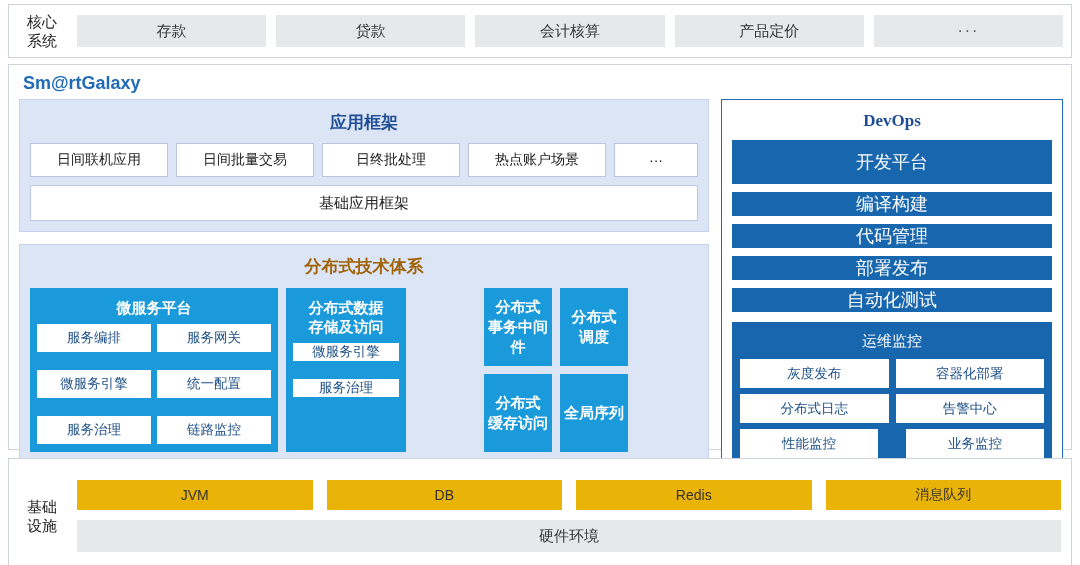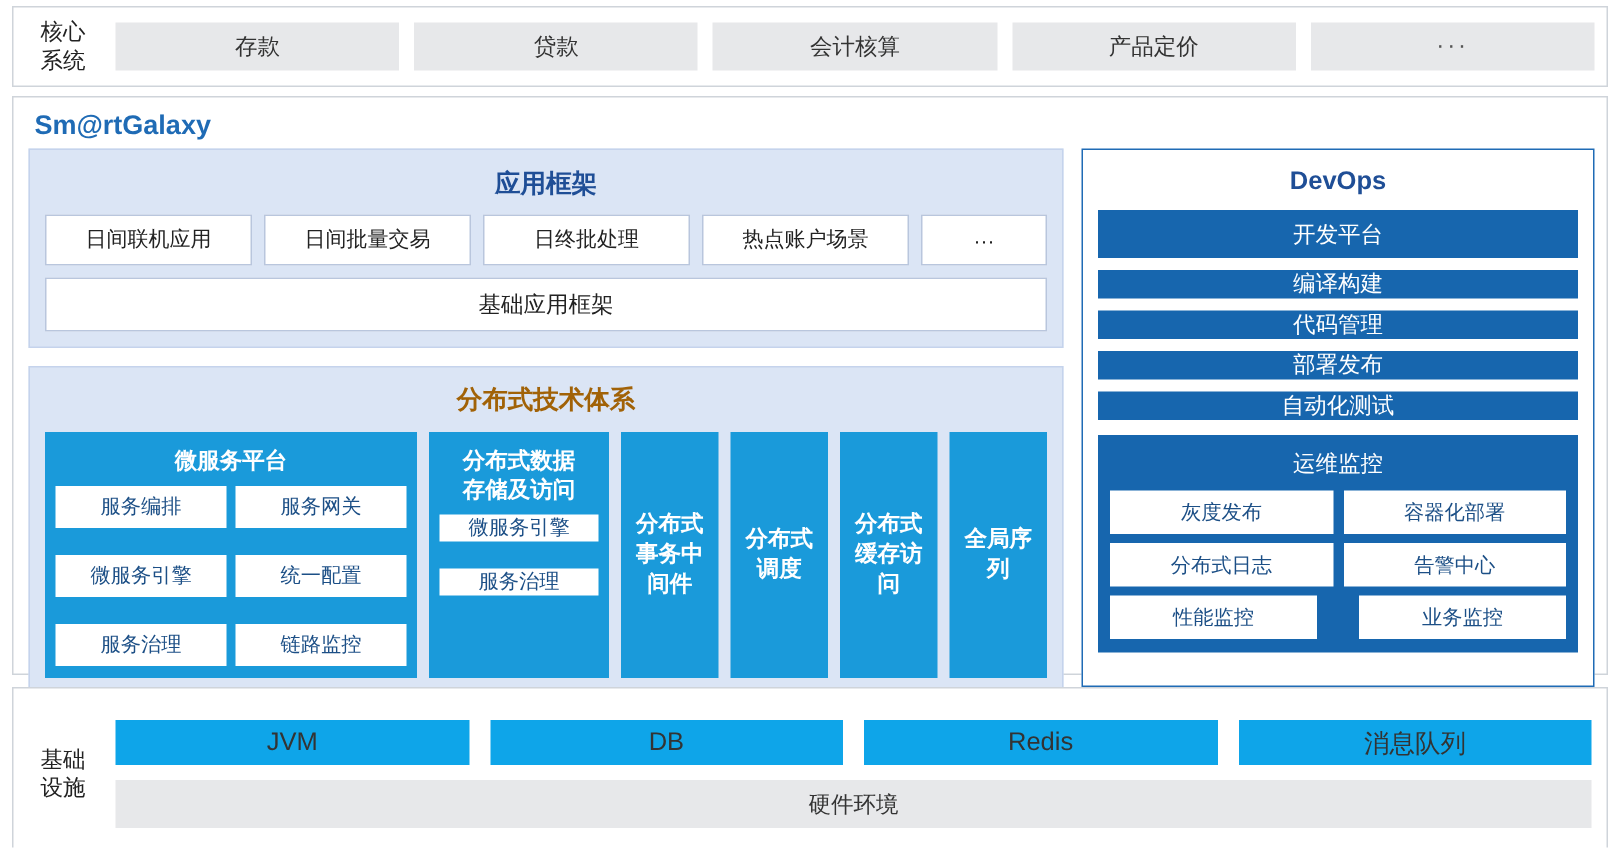--- a/index.html
+++ b/index.html
@@ -183,21 +183,21 @@
     background: #ffffff;
     height: 28px;
     display: flex;
     align-items: center;
     justify-content: center;
     font-size: 13.5px;
     color: #1c4f86;
   }
   .col-micro { flex: 0 0 248px; }
   .col-store { flex: 0 0 120px; }
-  .col-two   { flex: 1; display: flex; flex-direction: row; gap: 8px; }
+  .col-two   { flex: 1; display: flex; flex-direction: column; gap: 8px; align-items: center; }
   .solid-tile {
     box-sizing: border-box;
     background: #1a9ada;
     color: #ffffff;
     font-weight: bold;
     font-size: 15px;
     line-height: 20px;
     text-align: center;
     display: flex;
     align-items: center;
@@ -214,35 +214,36 @@
 
   
   .devops {
     position: absolute;
     left: 712px;
     top: 34px;
     width: 342px;
     box-sizing: border-box;
     border: 1px solid #1f6bb5;
     background: #ffffff;
-    padding: 8px 10px 22px 10px;
+    padding: 8px 10px 10px 10px;
+    font-family: Liberation Serif, serif;
   }
   .devops-title {
     text-align: center;
     font-size: 17px;
     font-weight: bold;
     color: #1f4e96;
     margin: 3px 0 9px 0;
   }
   .dk-chip {
     box-sizing: border-box;
     background: #1766ae;
     color: #fff;
-    font-size: 15px;
-    height: 32px;
+    font-size: 18px;
+    height: 44px;
     display: flex;
     align-items: center;
     justify-content: center;
   }
   .dk-row {
     display: flex;
     gap: 8px;
     margin-top: 8px;
     flex-direction: column;
   }
@@ -294,25 +295,25 @@
     flex: 1;
     padding: 0 10px 0 2px;
   }
   .infra-row {
     display: flex;
     gap: 14px;
   }
   .infra-chip {
     flex: 1;
     height: 30px;
-    background: #0ea5e9;
-    display: flex;
-    align-items: center;
-    justify-content: center;
-    font-size: 17px;
+    background: #eab308;
+    display: flex;
+    align-items: center;
+    justify-content: center;
+    font-size: 14px;
     color: #333;
   }
   .infra-wide {
     margin-top: 10px;
     height: 32px;
     background: #e7e8ea;
     display: flex;
     align-items: center;
     justify-content: center;
     font-size: 15px;

